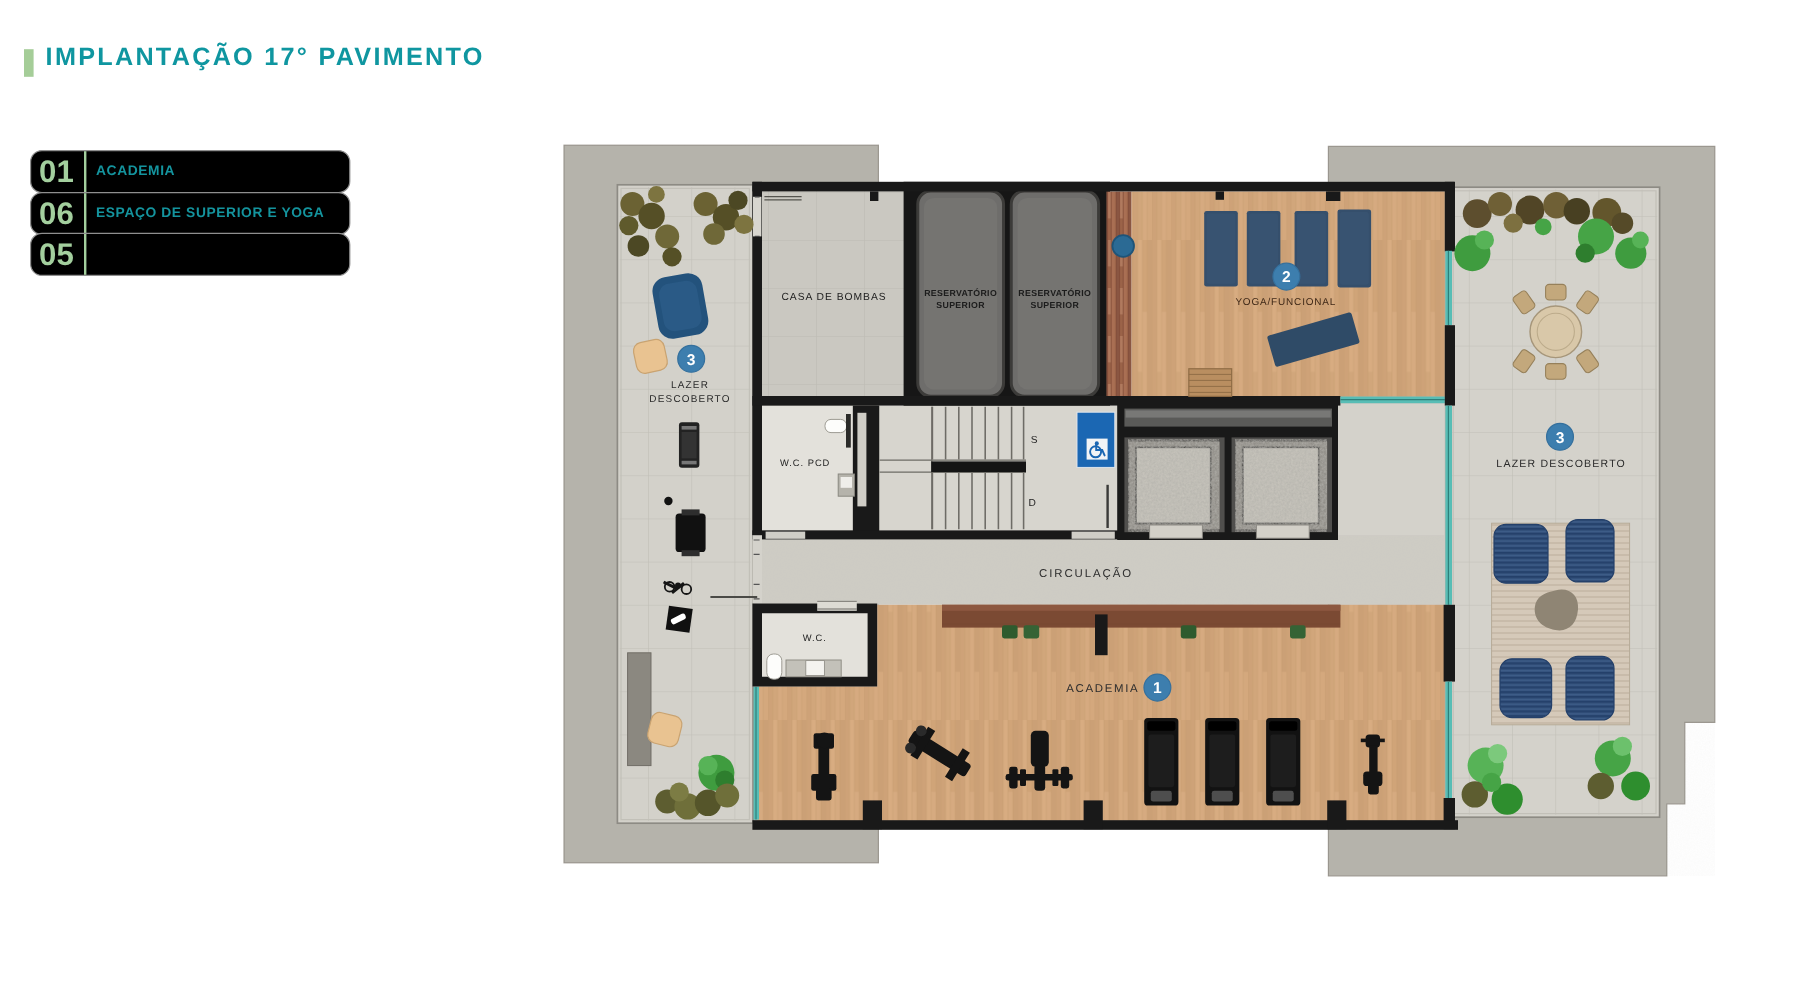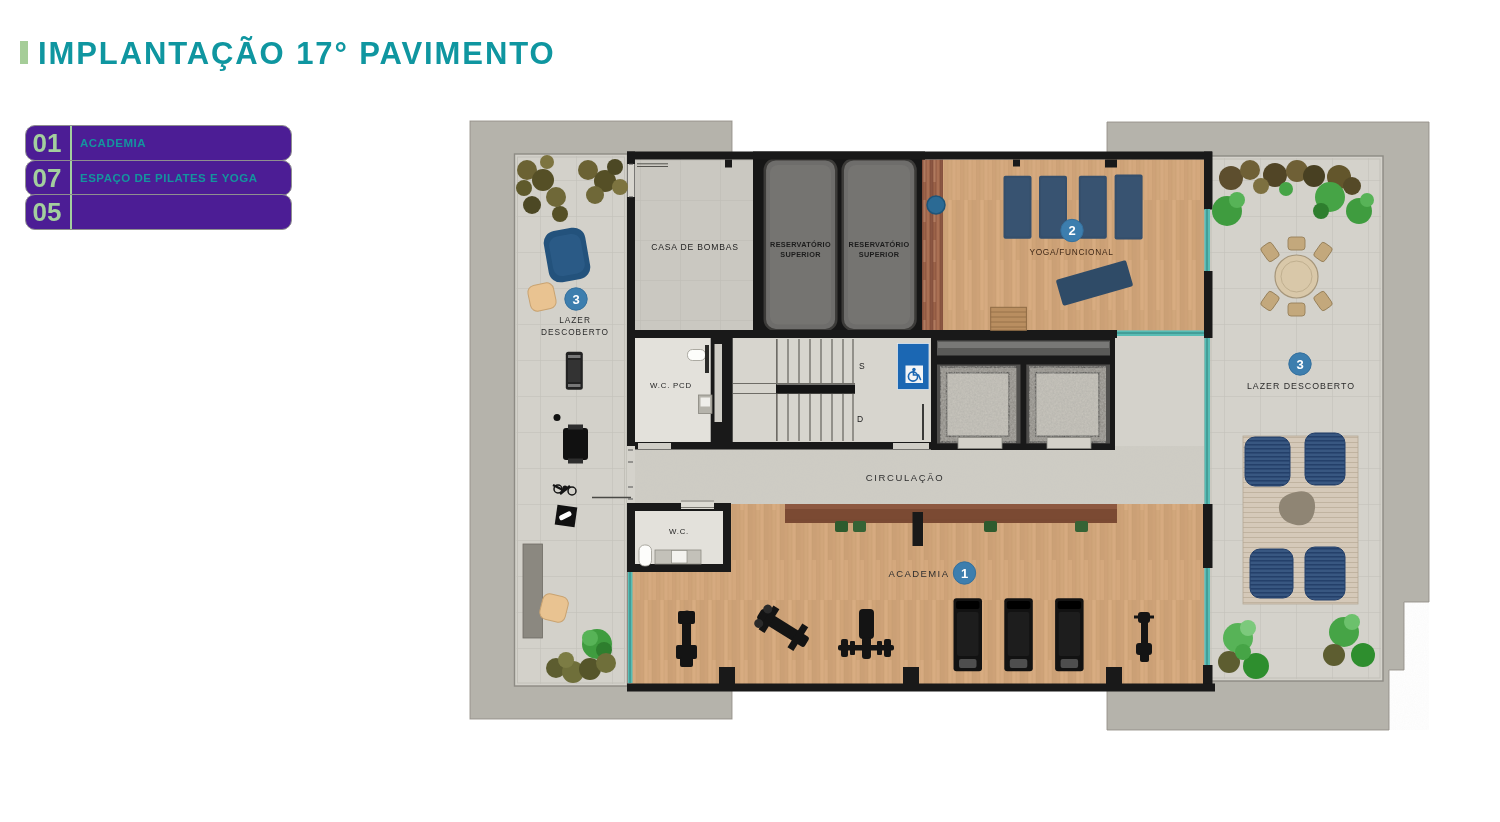--- a/index.html
+++ b/index.html
@@ -1,43 +1,43 @@
 <!DOCTYPE html>
 <html lang="pt"><head>
 <meta charset="utf-8">
 <title>Implantação 17º Pavimento</title>
 <style>
 html,body{margin:0;padding:0;background:#fff;}
 .page{position:relative;width:1500px;height:822px;overflow:hidden;background:#fff;font-family:"Liberation Sans",sans-serif;}
 .tbar{position:absolute;left:20px;top:41px;width:8px;height:23px;background:#a5cd98;}
-.title{position:absolute;left:38px;top:36px;font-size:31px;font-weight:bold;color:#0f96a0;letter-spacing:1.9px;white-space:nowrap;transform-origin:left top;}
-.lg{position:absolute;left:25px;width:265px;height:34px;background:#4c1d95;border:1.3px solid #8f8f8f;border-radius:10px;}
+.title{position:absolute;left:38px;top:36px;font-size:21px;font-weight:bold;color:#0f96a0;letter-spacing:1.9px;white-space:nowrap;transform-origin:left top;}
+.lg{position:absolute;left:25px;width:265px;height:34px;background:#000000;border:1.3px solid #8f8f8f;border-radius:10px;}
 .lgnum{position:absolute;left:0;top:0;width:42px;height:100%;display:flex;align-items:center;justify-content:center;color:#a3cf9e;font-weight:bold;font-size:26px;}
 .lgline{position:absolute;left:44px;top:0px;width:2px;height:100%;background:#a3cf9e;}
 .lgtxt{position:absolute;left:54px;top:0;height:100%;display:flex;align-items:center;color:#14949e;font-weight:bold;font-size:11.5px;letter-spacing:0.5px;}
 svg{position:absolute;left:0;top:0;}
 </style>
 </head>
 <body>
 <div class="page">
 
 <div class="tbar"></div>
 
 <div class="title" id="ttl">IMPLANTAÇÃO 17° PAVIMENTO</div>
 
 <div class="lg" style="top:125px;">
   <div class="lgnum">01</div>
       <div class="lgline"></div>
       <div class="lgtxt">ACADEMIA</div>
 </div>
 
 <div class="lg" style="top:160px;">
-  <div class="lgnum">07</div>
+  <div class="lgnum">06</div>
       <div class="lgline"></div>
-      <div class="lgtxt">ESPAÇO DE PILATES E YOGA</div>
+      <div class="lgtxt">ESPAÇO DE SUPERIOR E YOGA</div>
 </div>
 
 <div class="lg" style="top:194px;">
   <div class="lgnum">05</div>
       <div class="lgline"></div>
 </div>
 <svg width="1500" height="822" viewBox="0 0 1500 822">
 <defs>
 <pattern id="wd" width="16" height="200" patternUnits="userSpaceOnUse">
   <rect width="16" height="200" fill="#d5aa80"></rect>

